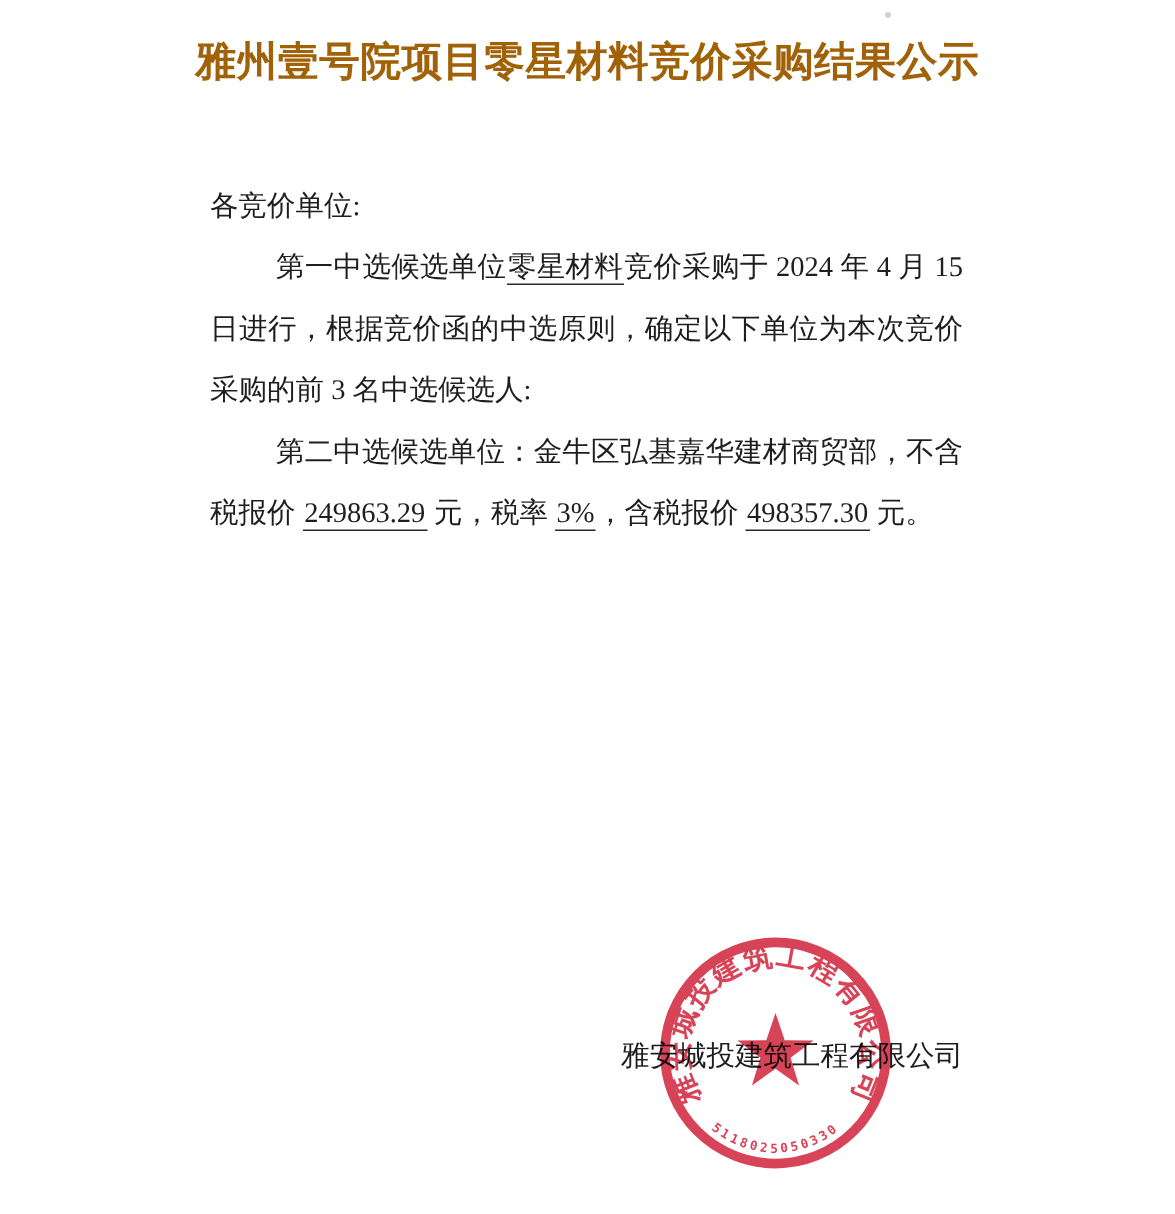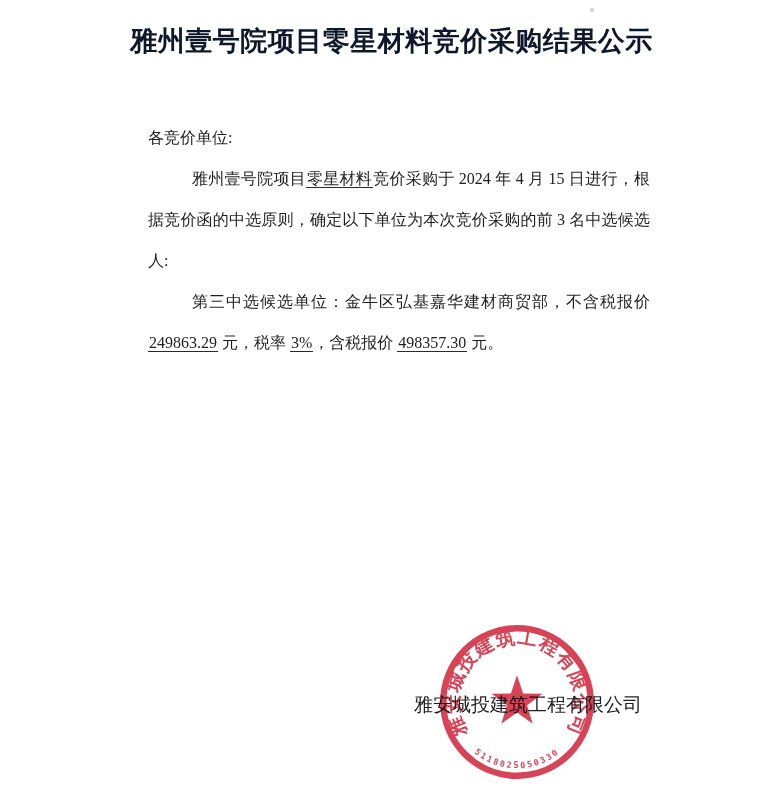--- a/index.html
+++ b/index.html
@@ -11,28 +11,28 @@
     font-family:"Liberation Serif","DejaVu Serif",serif;
     color:#1e1e1e;
     overflow:hidden;
   }
   .title {
     padding-top:24px;
     text-align:center;
     font-size:27px;
     line-height:34px;
     font-weight:bold;
-    color:#0f172a;
+    color:#a16207;
     letter-spacing:0.5px;
   }
   .content {
     position:absolute;
-    left:148px; top:117px;
+    left:140px; top:117px;
     width:502px;
-    font-size:16px;
+    font-size:19px;
     line-height:41px;
     text-align:justify;
     text-justify:inter-ideograph;
   }
   .content p { margin:0; }
   .content p.indent { text-indent:44px; }
   .u {
     border-bottom:1.5px solid #2a2a2a;
     padding:0 1px;
   }
@@ -65,23 +65,23 @@
 </head>
 <body>
 
 <div class="page">
 
   <h1 class="title">雅州壹号院项目零星材料竞价采购结果公示</h1>
 
   <div class="content">
     <p>各竞价单位:</p>
 
-    <p class="indent"><span>雅州壹号院项目</span><span class="u">零星材料</span><span>竞价采购于 2024 年 4 月 15 日进行，根据竞价函的中选原则，确定以下单位为本次竞价采购的前 3 名中选候选人:</span></p>
+    <p class="indent"><span>第一中选候选单位</span><span class="u">零星材料</span><span>竞价采购于 2024 年 4 月 15 日进行，根据竞价函的中选原则，确定以下单位为本次竞价采购的前 3 名中选候选人:</span></p>
 
-    <p class="indent"><span>第三中选候选单位：</span><span>金牛区弘基嘉华建材商贸部</span><span>，不含税报价 </span><span class="u">249863.29</span><span> 元，税率 </span><span class="u">3%</span><span>，含税报价 </span><span class="u">498357.30</span><span> 元。</span></p>
+    <p class="indent"><span>第二中选候选单位：</span><span>金牛区弘基嘉华建材商贸部</span><span>，不含税报价 </span><span class="u">249863.29</span><span> 元，税率 </span><span class="u">3%</span><span>，含税报价 </span><span class="u">498357.30</span><span> 元。</span></p>
 
 
 
   </div>
 
   <div class="signature">
     <div>雅安城投建筑工程有限公司</div>
   </div>
 
   <svg class="stamp" viewBox="0 0 200 200" xmlns="http://www.w3.org/2000/svg">

